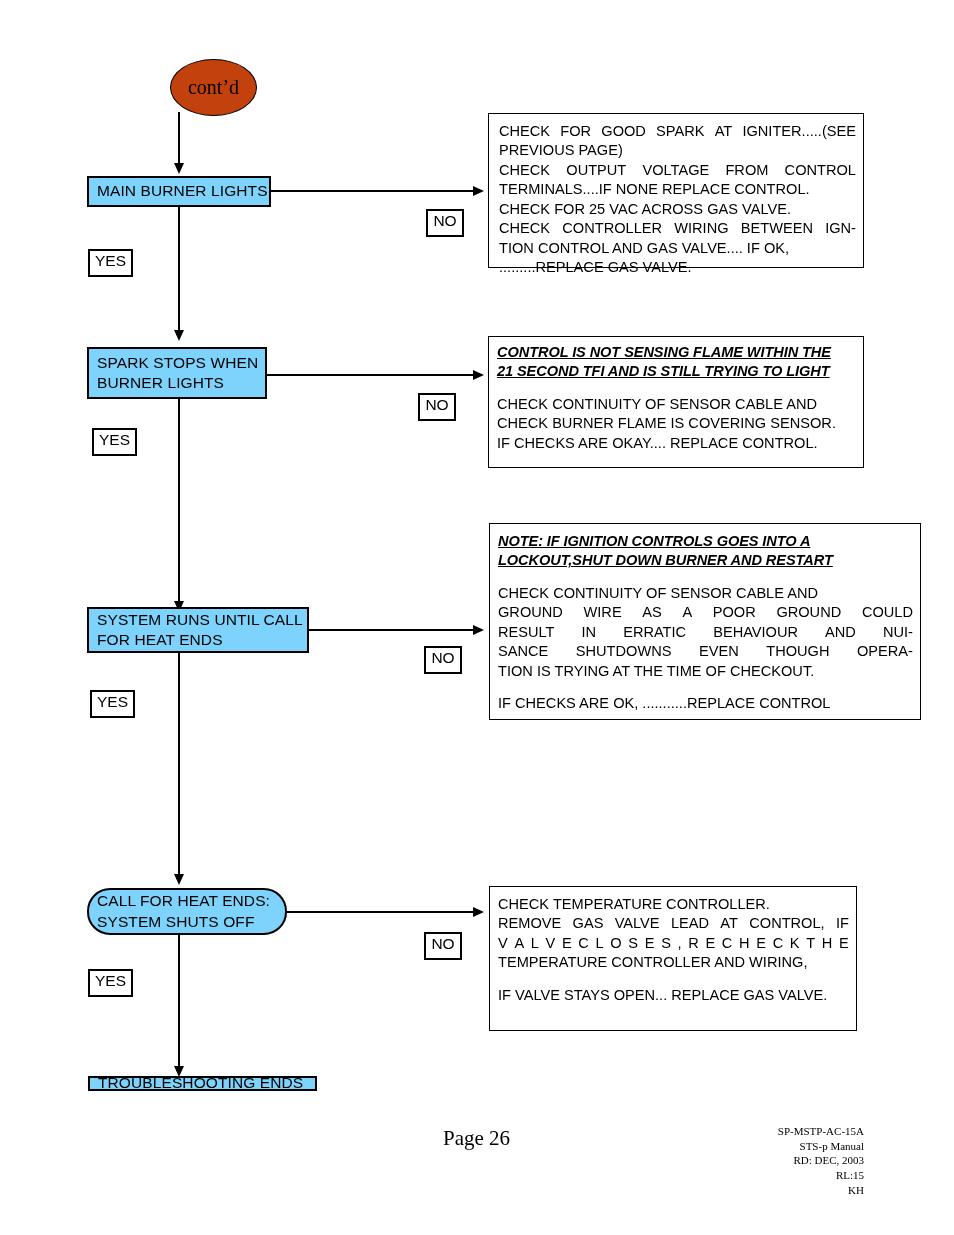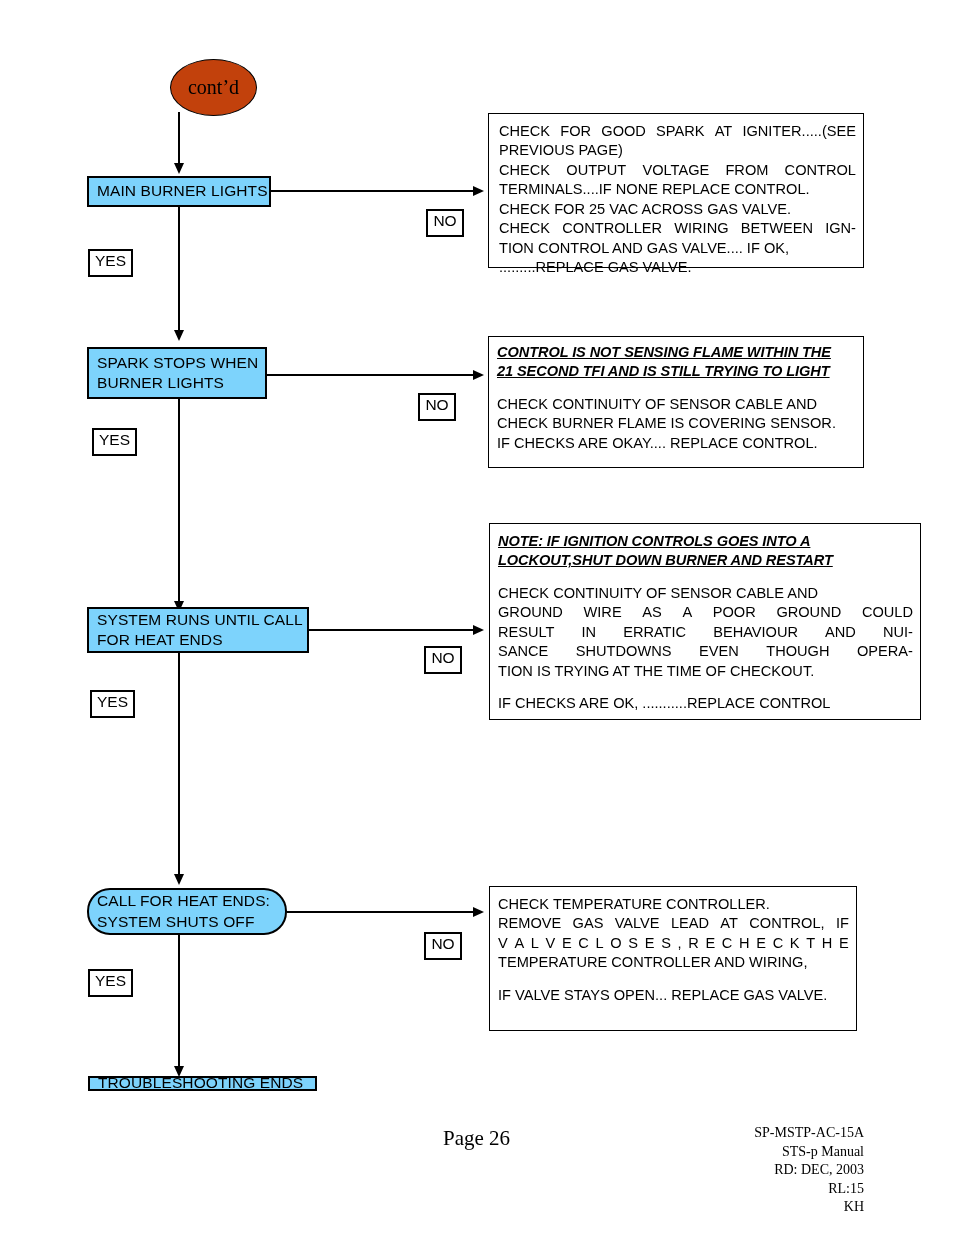--- a/index.html
+++ b/index.html
@@ -109,21 +109,21 @@
 
   
   .pagenum {
     position: absolute;
     font-family: "Liberation Serif", serif;
     font-size: 21px;
   }
   .docmeta {
     position: absolute;
     font-family: "Liberation Serif", serif;
-    font-size: 14px;
+    font-size: 11px;
     line-height: 1.33;
     text-align: right;
   }
   .docmeta span { display: block; white-space: nowrap; }
 </style>
 </head>
 <body>
 
 <div id="page">
 

